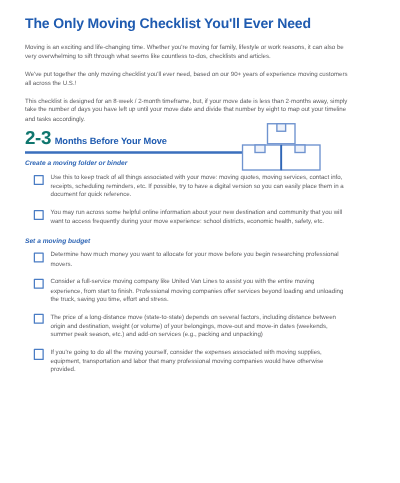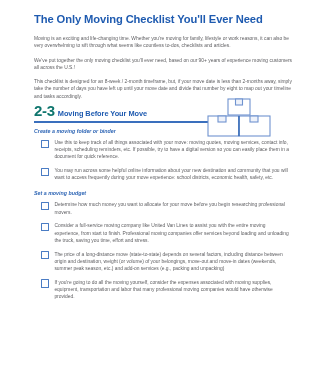--- a/index.html
+++ b/index.html
@@ -15,21 +15,20 @@
     color: #58585a;
     -webkit-font-smoothing: antialiased;
   }
   .page {
     position: relative;
     width: 298px;
     height: 386px;
     background: #ffffff;
     box-sizing: border-box;
     padding: 13px 9px 0 20px;
-    margin-left: 14px;
   }
   .doc-title {
     color: #1f5bb0;
     font-size: 11.2px;
     font-weight: bold;
     letter-spacing: -0.1px;
     line-height: 13px;
     margin: 0 0 9px 0;
     white-space: nowrap;
   }
@@ -152,21 +151,21 @@
 
         <rect x="32" y="18" width="31" height="20" fill="#ffffff" stroke="#6f93cf" stroke-width="1.1"></rect>
         <rect x="43" y="18" width="8" height="6" fill="#eef2fa" stroke="#6f93cf" stroke-width="1.1"></rect>
 
         <line x1="32" y1="18" x2="32" y2="38" stroke="#2f66b5" stroke-width="1.4"></line>
       </svg>
     </div>
 
     <div class="months-line">
       <span class="months-num">2-3</span>
-      <span class="months-text">Moving Before Your Move</span>
+      <span class="months-text">Months Before Your Move</span>
     </div>
     <div class="rule"></div>
   </div>
 
   <div>
     <div class="sub-head">Create a moving folder or binder</div>
     <ul class="check-list">
       <li class="check-item">
         <span class="checkbox"></span>
         <span class="check-text">Use this to keep track of all things associated with your move: moving quotes, moving services, contact info, receipts, scheduling reminders, etc. If possible, try to have a digital version so you can easily place them in a document for quick reference.</span>

